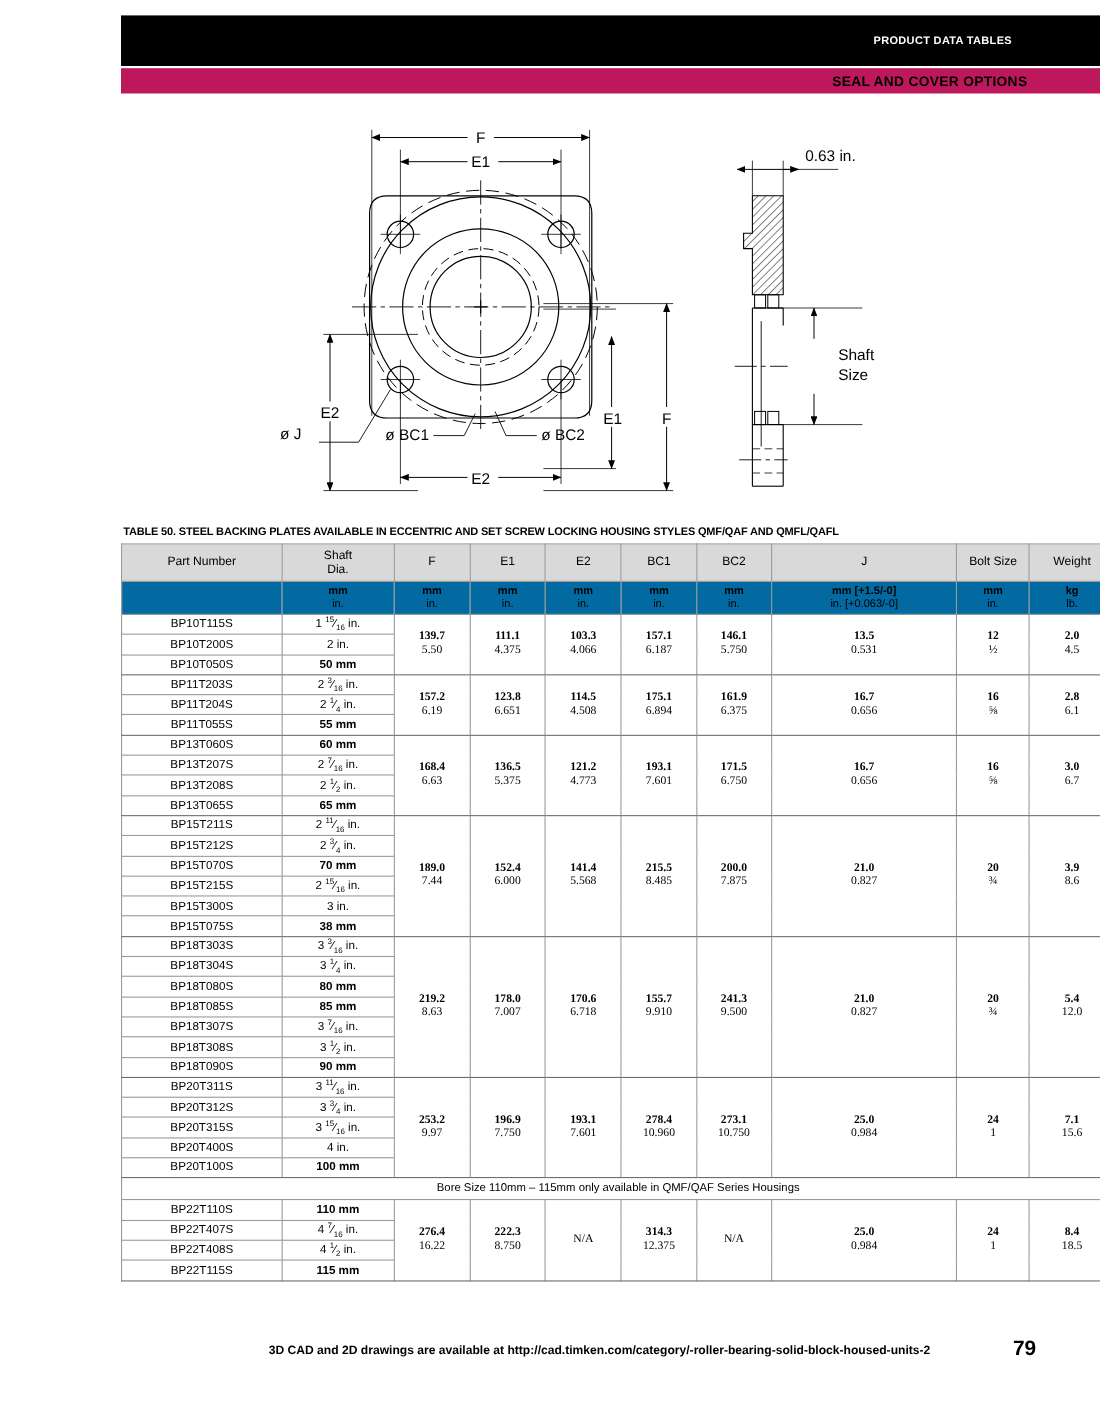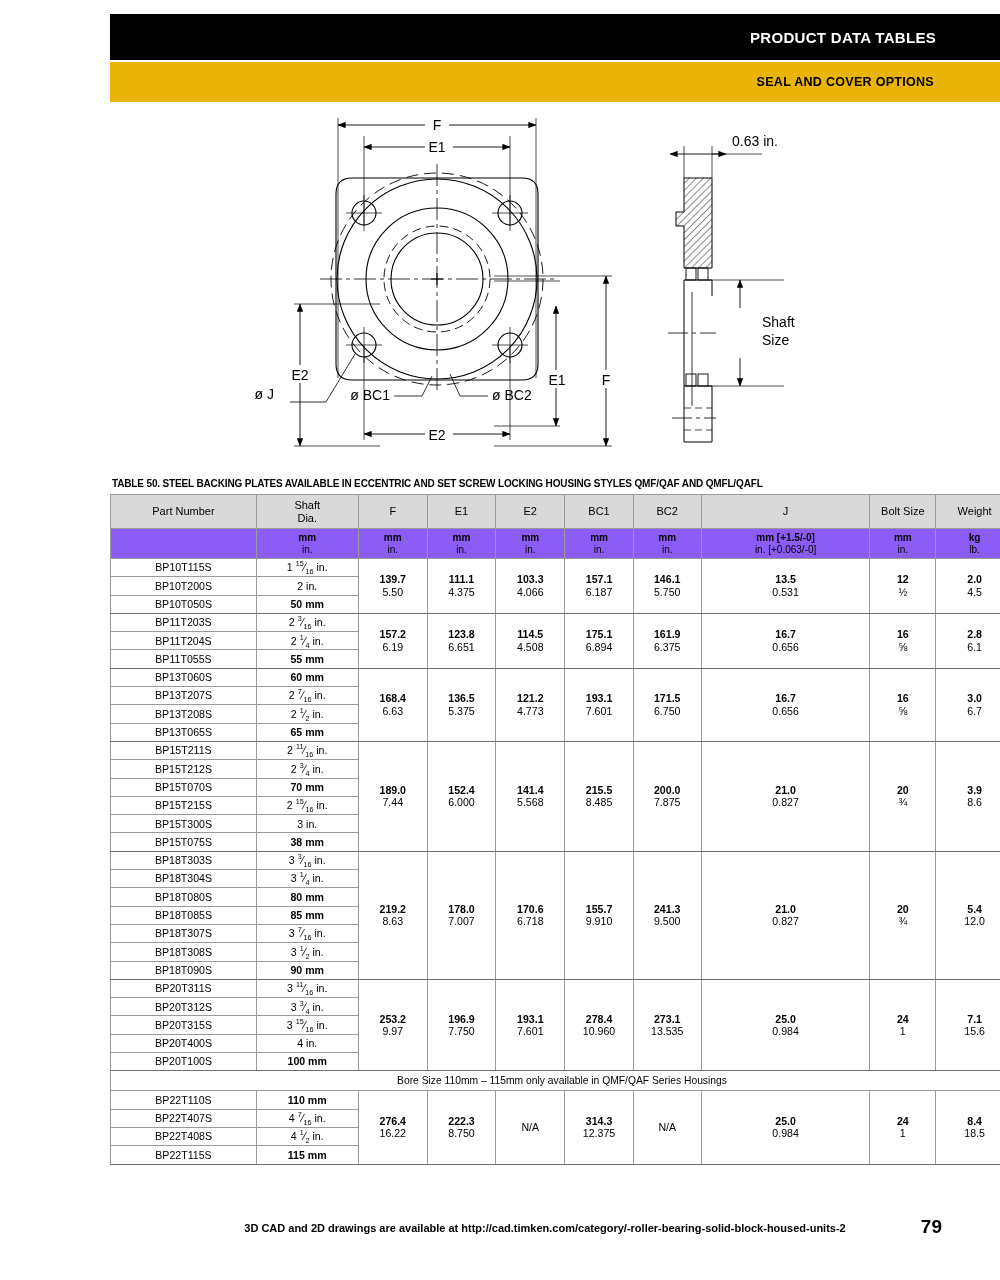--- a/index.html
+++ b/index.html
@@ -13,26 +13,26 @@
     overflow:hidden;
   }
 
   
   .hdr-black {
     position:absolute; left:110px; top:14px; width:890px; height:46px;
     background:#000000;
     display:flex; align-items:center; justify-content:flex-end;
   }
   .hdr-black span {
-    color:#ffffff; font-weight:bold; font-size:15px; letter-spacing:.3px;
-    padding-right:64px;
+    color:#ffffff; font-weight:bold; font-size:10px; letter-spacing:.3px;
+    padding-right:80px;
   }
   .hdr-gray {
-    position:absolute; left:110px; top:62px; width:890px; height:40px;
-    background:#eab308;
+    position:absolute; left:110px; top:62px; width:890px; height:23px;
+    background:#be185d;
     display:flex; align-items:center; justify-content:flex-end;
   }
   .hdr-gray span {
     color:#000; font-weight:bold; font-size:12.5px; letter-spacing:.3px;
     padding-right:66px;
   }
 
   
   #drawing { position:absolute; left:0; top:96px; width:1000px; height:370px; }
   #drawing svg { display:block; }
@@ -57,32 +57,32 @@
     padding:0;
     line-height:1.18;
   }
   thead th.top {
     background:#d9d9d9;
     height:34px;
     font-weight:normal;
     font-size:11px;
   }
   thead th.units {
-    background:#8b5cf6;
+    background:#0369a1;
     height:30px;
     font-weight:normal;
     font-size:10px;
   }
   .units .u1 { font-weight:bold; display:block; }
   .units .u2 { display:block; }
 
   td.pn { height:18.3px; font-size:10.6px; border-bottom:0.8px solid #c9c9c9; }
   td.sd { height:18.3px; font-size:10.6px; border-bottom:0.8px solid #c9c9c9;}
   td.sd.mm { font-weight:bold; }
-  td.val { font-size:10.6px; }
+  td.val { font-size:10.6px;font-family:Liberation Serif, serif; }
   td.val .v1 { font-weight:bold; display:block; }
   td.val .v2 { display:block; }
   .grpend { border-bottom:0.9px solid #6e6e6e !important; }
   td.note {
     height:20px; font-size:10.3px; border-left:none; border-right:none;
   }
   td.na { font-size:10.6px; }
 
   sup, sub { font-size:7px; line-height:0; }
   .frac { white-space:nowrap; }
@@ -592,21 +592,21 @@
         <td class="val grpend" rowspan="5">
           <span class="v1">193.1</span>
           <span class="v2">7.601</span>
         </td>
         <td class="val grpend" rowspan="5">
           <span class="v1">278.4</span>
           <span class="v2">10.960</span>
         </td>
         <td class="val grpend" rowspan="5">
           <span class="v1">273.1</span>
-          <span class="v2">13.535</span>
+          <span class="v2">10.750</span>
         </td>
         <td class="val grpend" rowspan="5">
           <span class="v1">25.0</span>
           <span class="v2">0.984</span>
         </td>
         <td class="val grpend" rowspan="5">
           <span class="v1">24</span>
           <span class="v2">1</span>
         </td>
         <td class="val grpend" rowspan="5">

